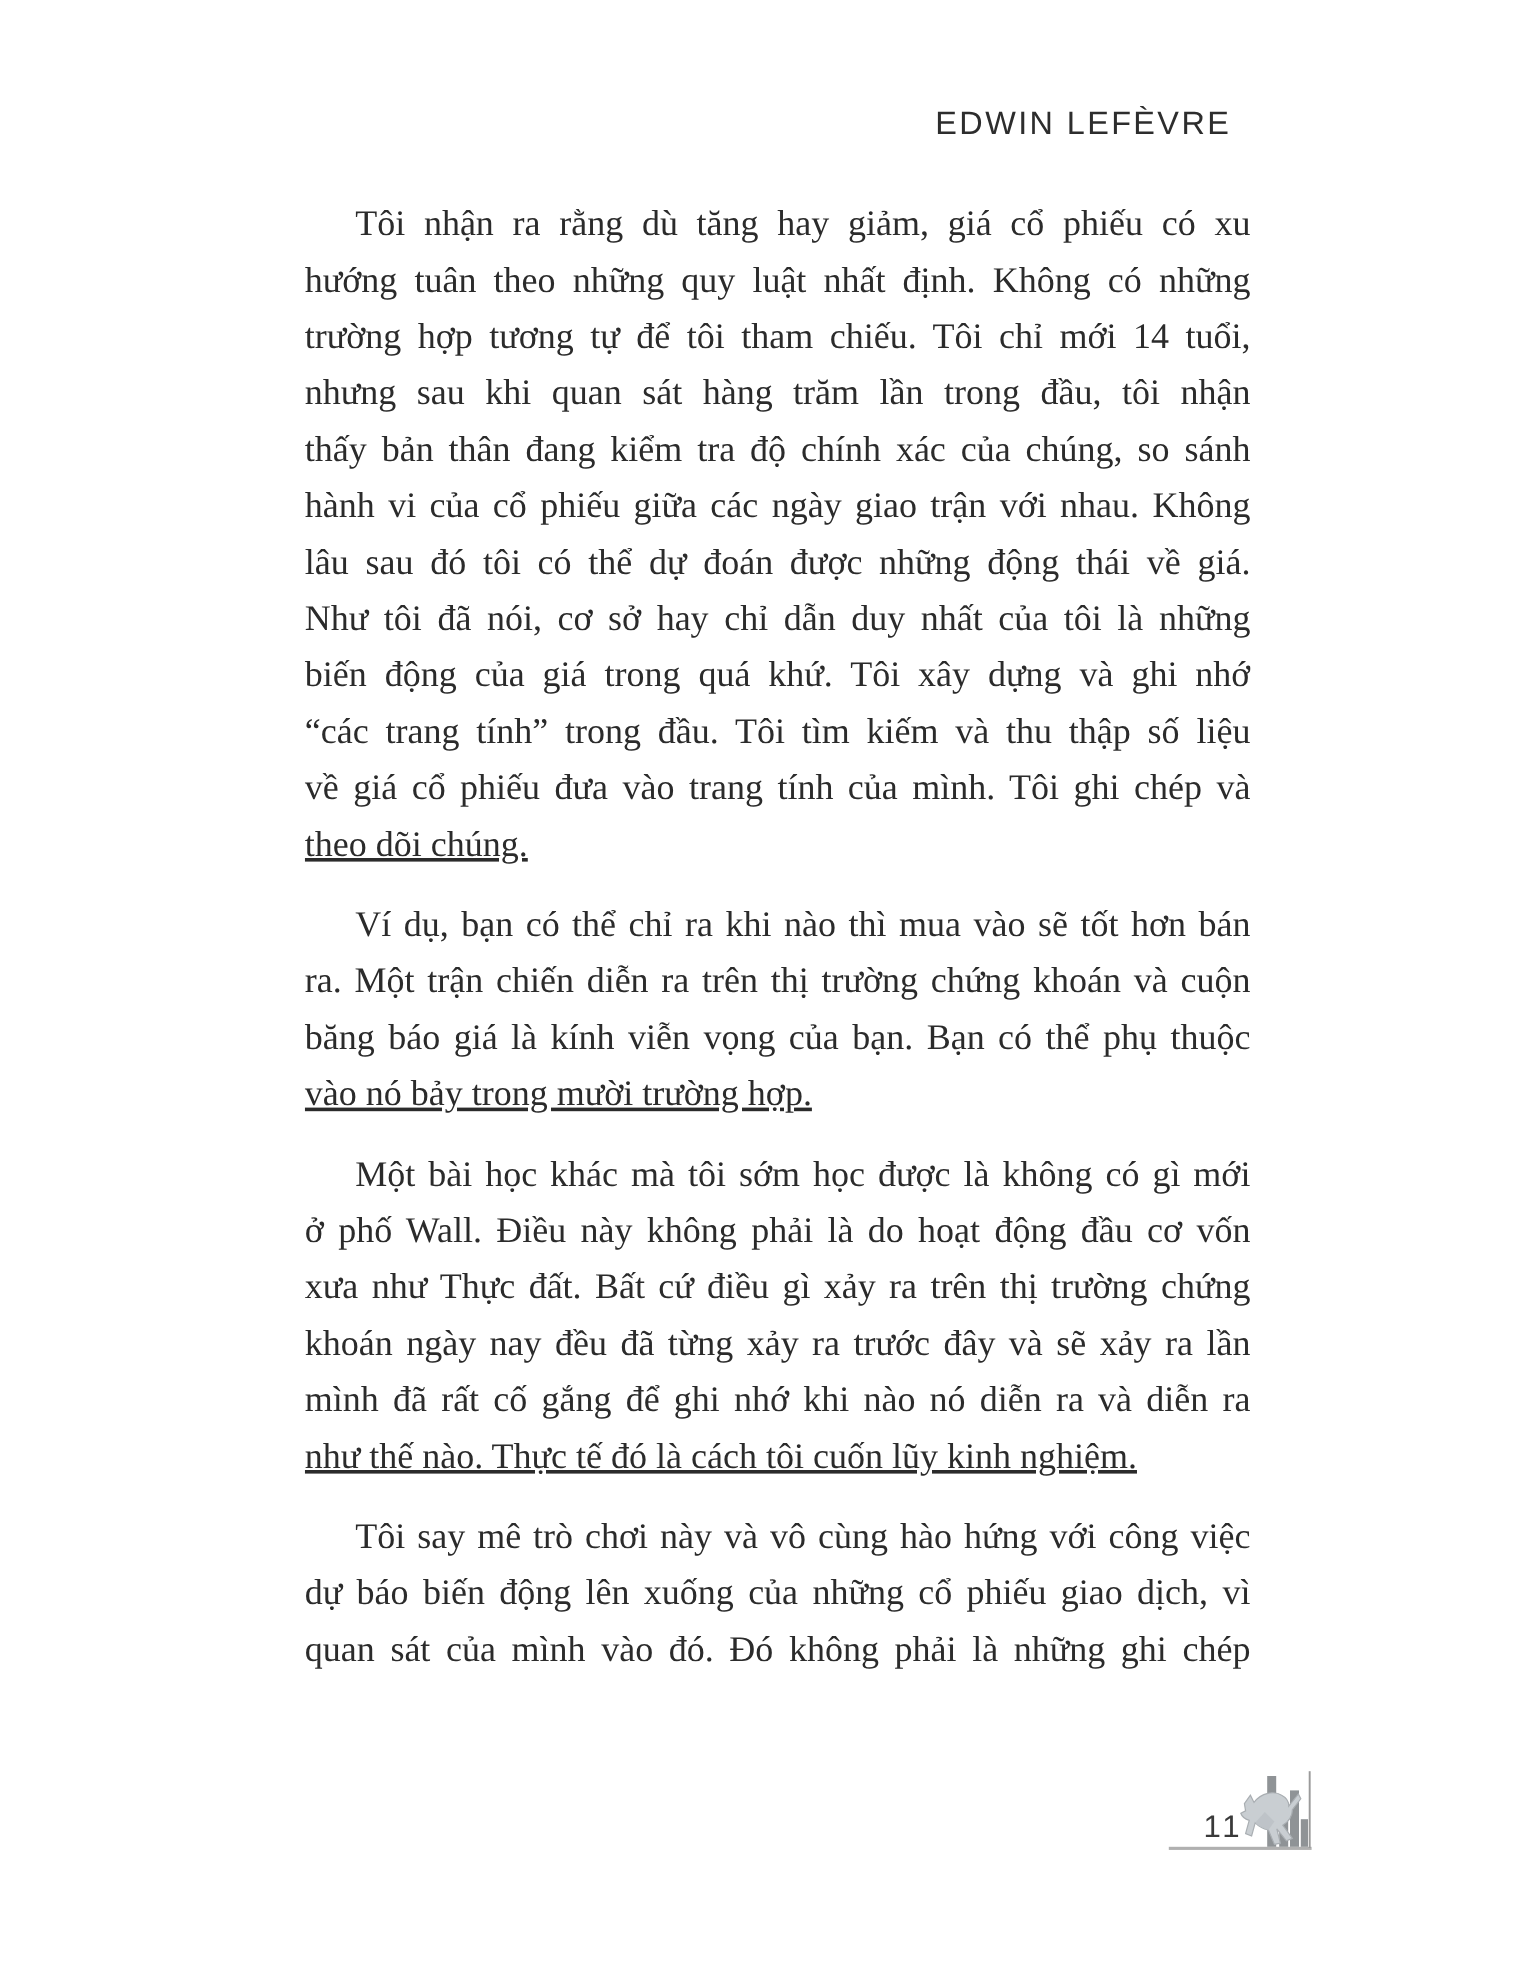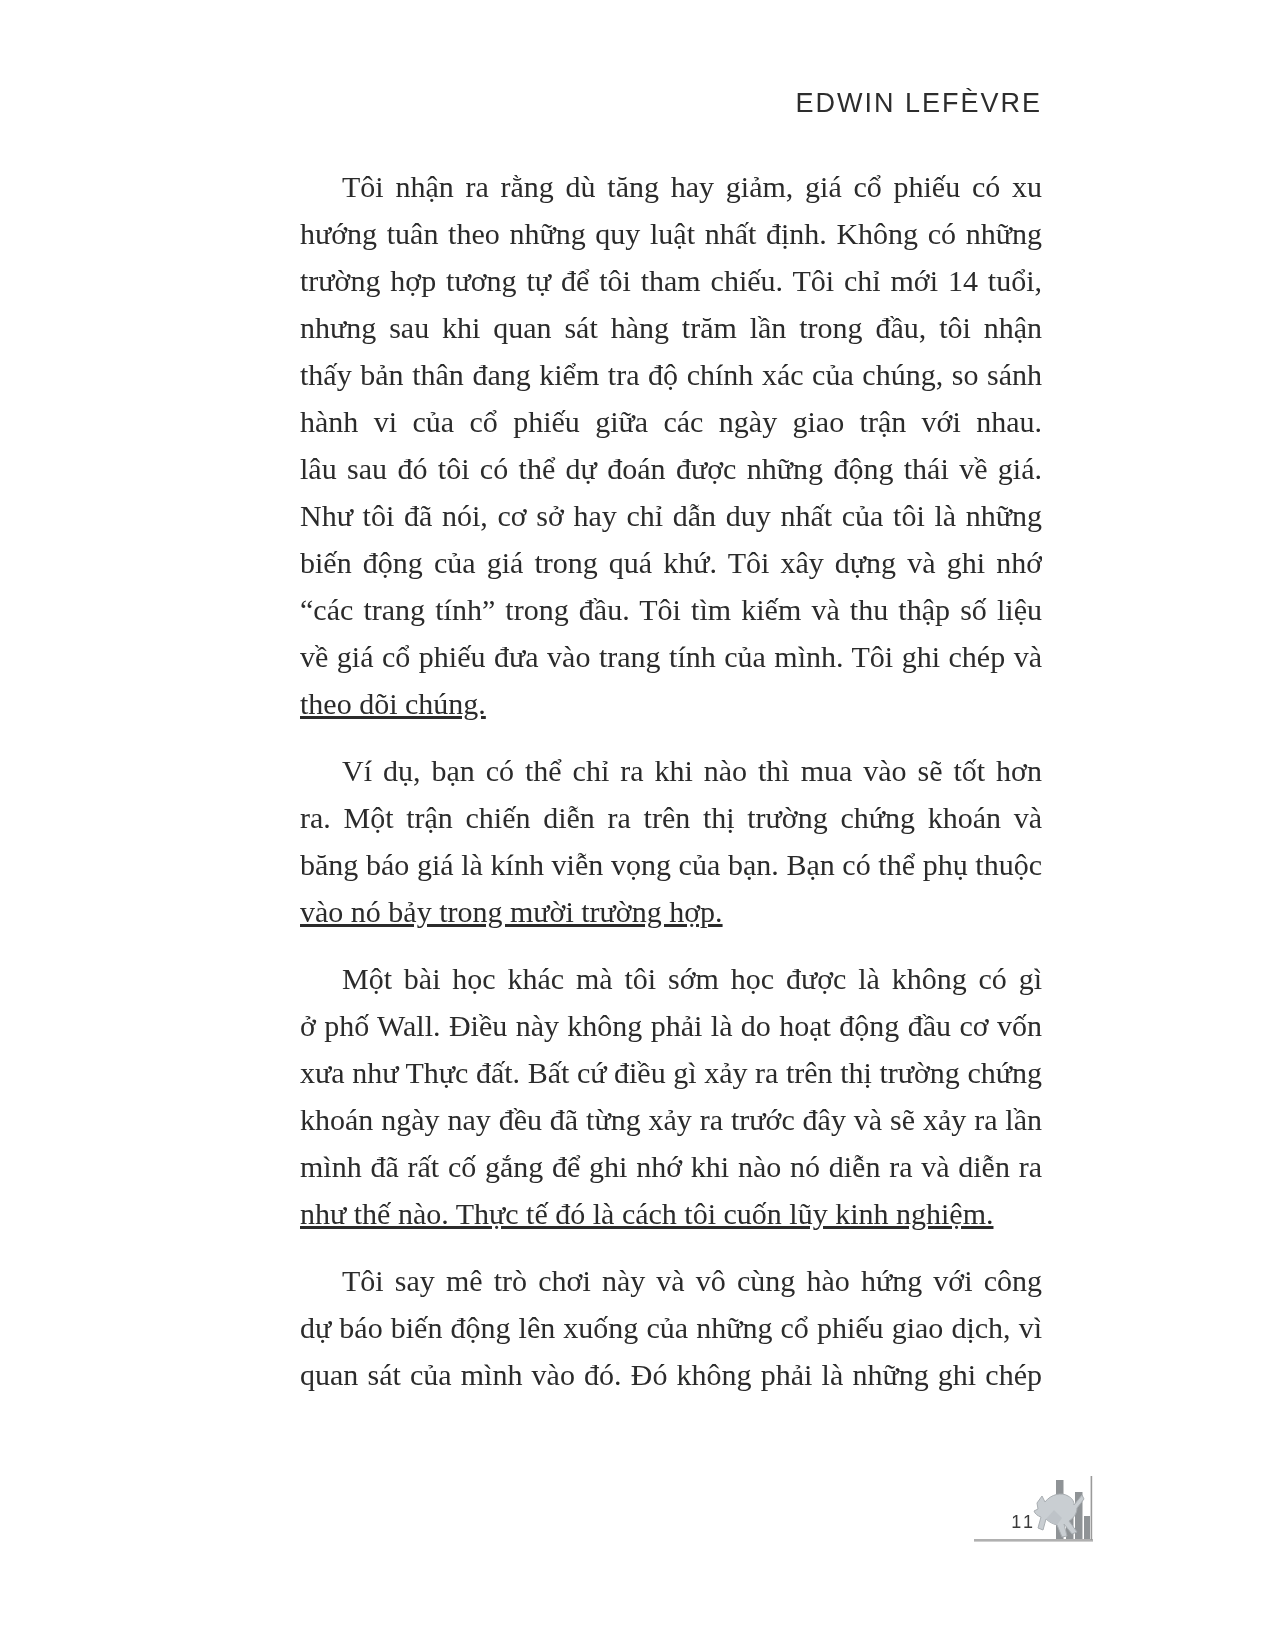--- a/index.html
+++ b/index.html
@@ -9,21 +9,21 @@
     height: 1650px;
     margin: 0 auto;
     background: #ffffff;
     font-family: "Liberation Serif", serif;
     color: #2b2b2b;
     overflow: hidden;
   }
   .running-head {
     position: absolute;
     top: 88px;
-    left: 254px;
+    left: 238px;
     width: 788px;
     text-align: right;
     font-family: "Liberation Sans", sans-serif;
     font-size: 27px;
     font-weight: 400;
     letter-spacing: 2px;
     color: #2d2d2d;
   }
   .body-text {
     position: absolute;
@@ -33,40 +33,39 @@
     font-size: 30px;
   }
   .para + .para { margin-top: 20px; }
   .line {
     height: 47px;
     line-height: 47px;
     text-align: justify;
     text-align-last: justify;
     overflow: hidden;
     white-space: normal;
-    margin-left: 46px;
   }
   .fl { text-indent: 42px; }   
   .ll { text-align-last: left; text-decoration: underline; } 
   .page-footer {
     position: absolute;
     left: 950px;
     top: 1466px;
     width: 152px;
     height: 86px;
   }
   .page-footer svg { position:absolute; left:0; top:0; }
   .folio {
     position: absolute;
     left: 28px;
     top: 40px;
     width: 58px;
     text-align: right;
     font-family: "Liberation Sans", sans-serif;
-    font-size: 18px;
+    font-size: 26px;
     letter-spacing: 3px;
     color: #3a3a3a;
     line-height: 32px;
   }
 </style>
 </head>
 <body>
 
 <div class="page">
 

